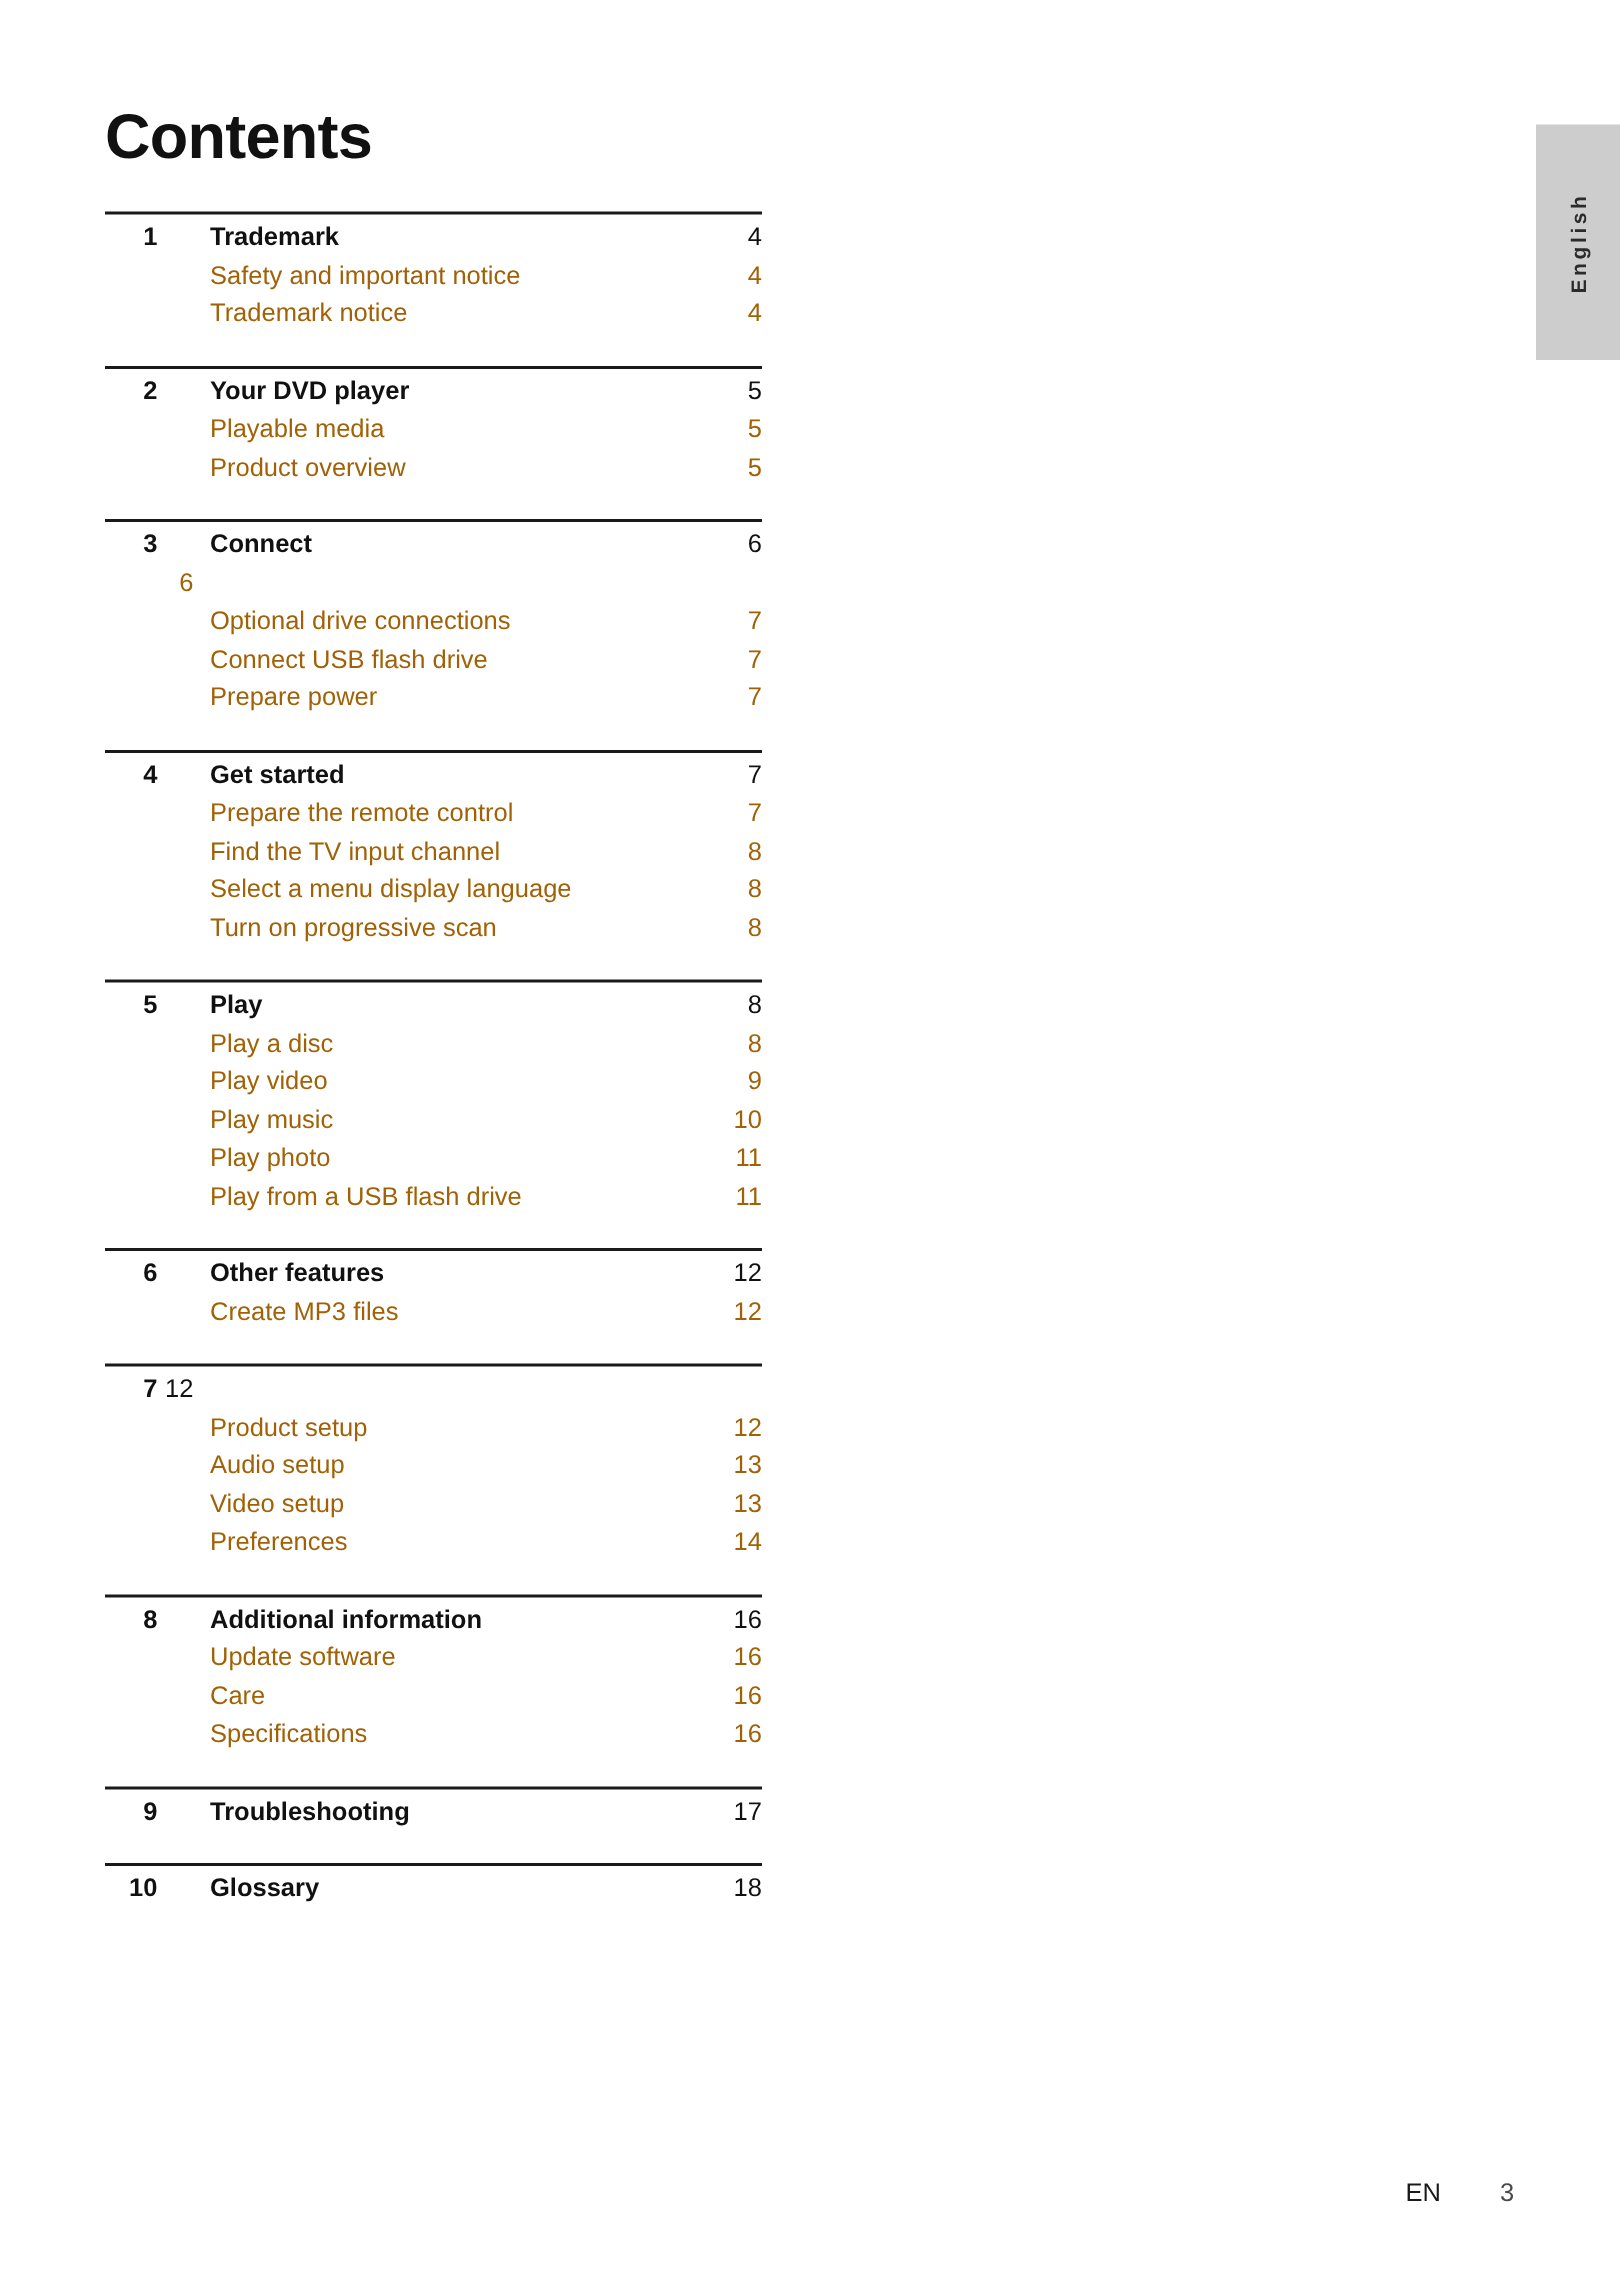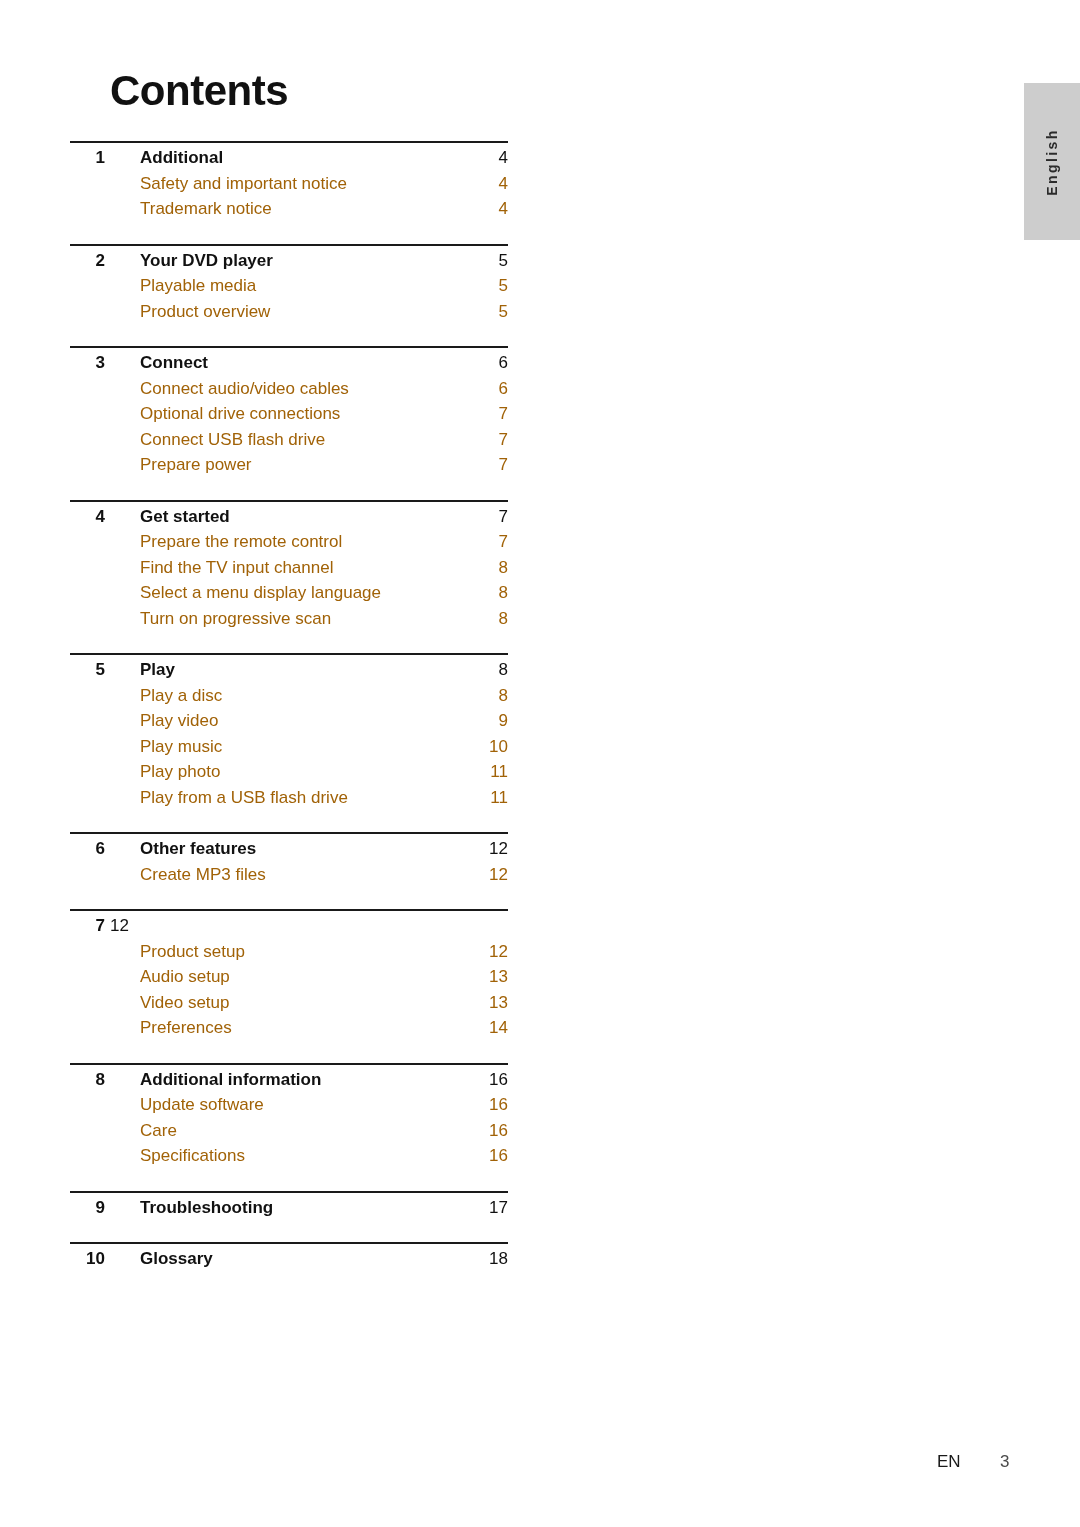--- a/index.html
+++ b/index.html
@@ -41,21 +41,20 @@
   
   .page-title {
     position: absolute;
     left: 70px;
     top: 70px;
     font-size: 42px;
     font-weight: bold;
     color: #111111;
     letter-spacing: -0.5px;
     line-height: 1;
-    margin-left: 40px;
   }
 
   
   .toc {
     position: absolute;
     left: 70px;
     top: 141px;
     width: 438px;
   }
   .toc-group {
@@ -141,21 +140,21 @@
   <span class="lang-tab-label">English</span>
 </div>
 
 <div class="page-title">Contents</div>
 
 <div class="toc">
     <div class="toc-group">
       <div class="toc-rule"></div>
       <div class="toc-row heading">
         <span class="toc-num">1</span>
-        <span class="toc-label">Additional</span>
+        <span class="toc-label">Trademark</span>
         <span class="toc-page">4</span>
       </div>
       <div class="toc-row sub">
         <span class="toc-num"></span>
         <span class="toc-label">Safety and important notice</span>
         <span class="toc-page">4</span>
       </div>
       <div class="toc-row sub">
         <span class="toc-num"></span>
         <span class="toc-label">Trademark notice</span>
@@ -182,21 +181,20 @@
     </div>
     <div class="toc-group">
       <div class="toc-rule"></div>
       <div class="toc-row heading">
         <span class="toc-num">3</span>
         <span class="toc-label">Connect</span>
         <span class="toc-page">6</span>
       </div>
       <div class="toc-row sub">
         <span class="toc-num"></span>
-        <span class="toc-label">Connect audio/video cables</span>
         <span class="toc-page">6</span>
       </div>
       <div class="toc-row sub">
         <span class="toc-num"></span>
         <span class="toc-label">Optional drive connections</span>
         <span class="toc-page">7</span>
       </div>
       <div class="toc-row sub">
         <span class="toc-num"></span>
         <span class="toc-label">Connect USB flash drive</span>

